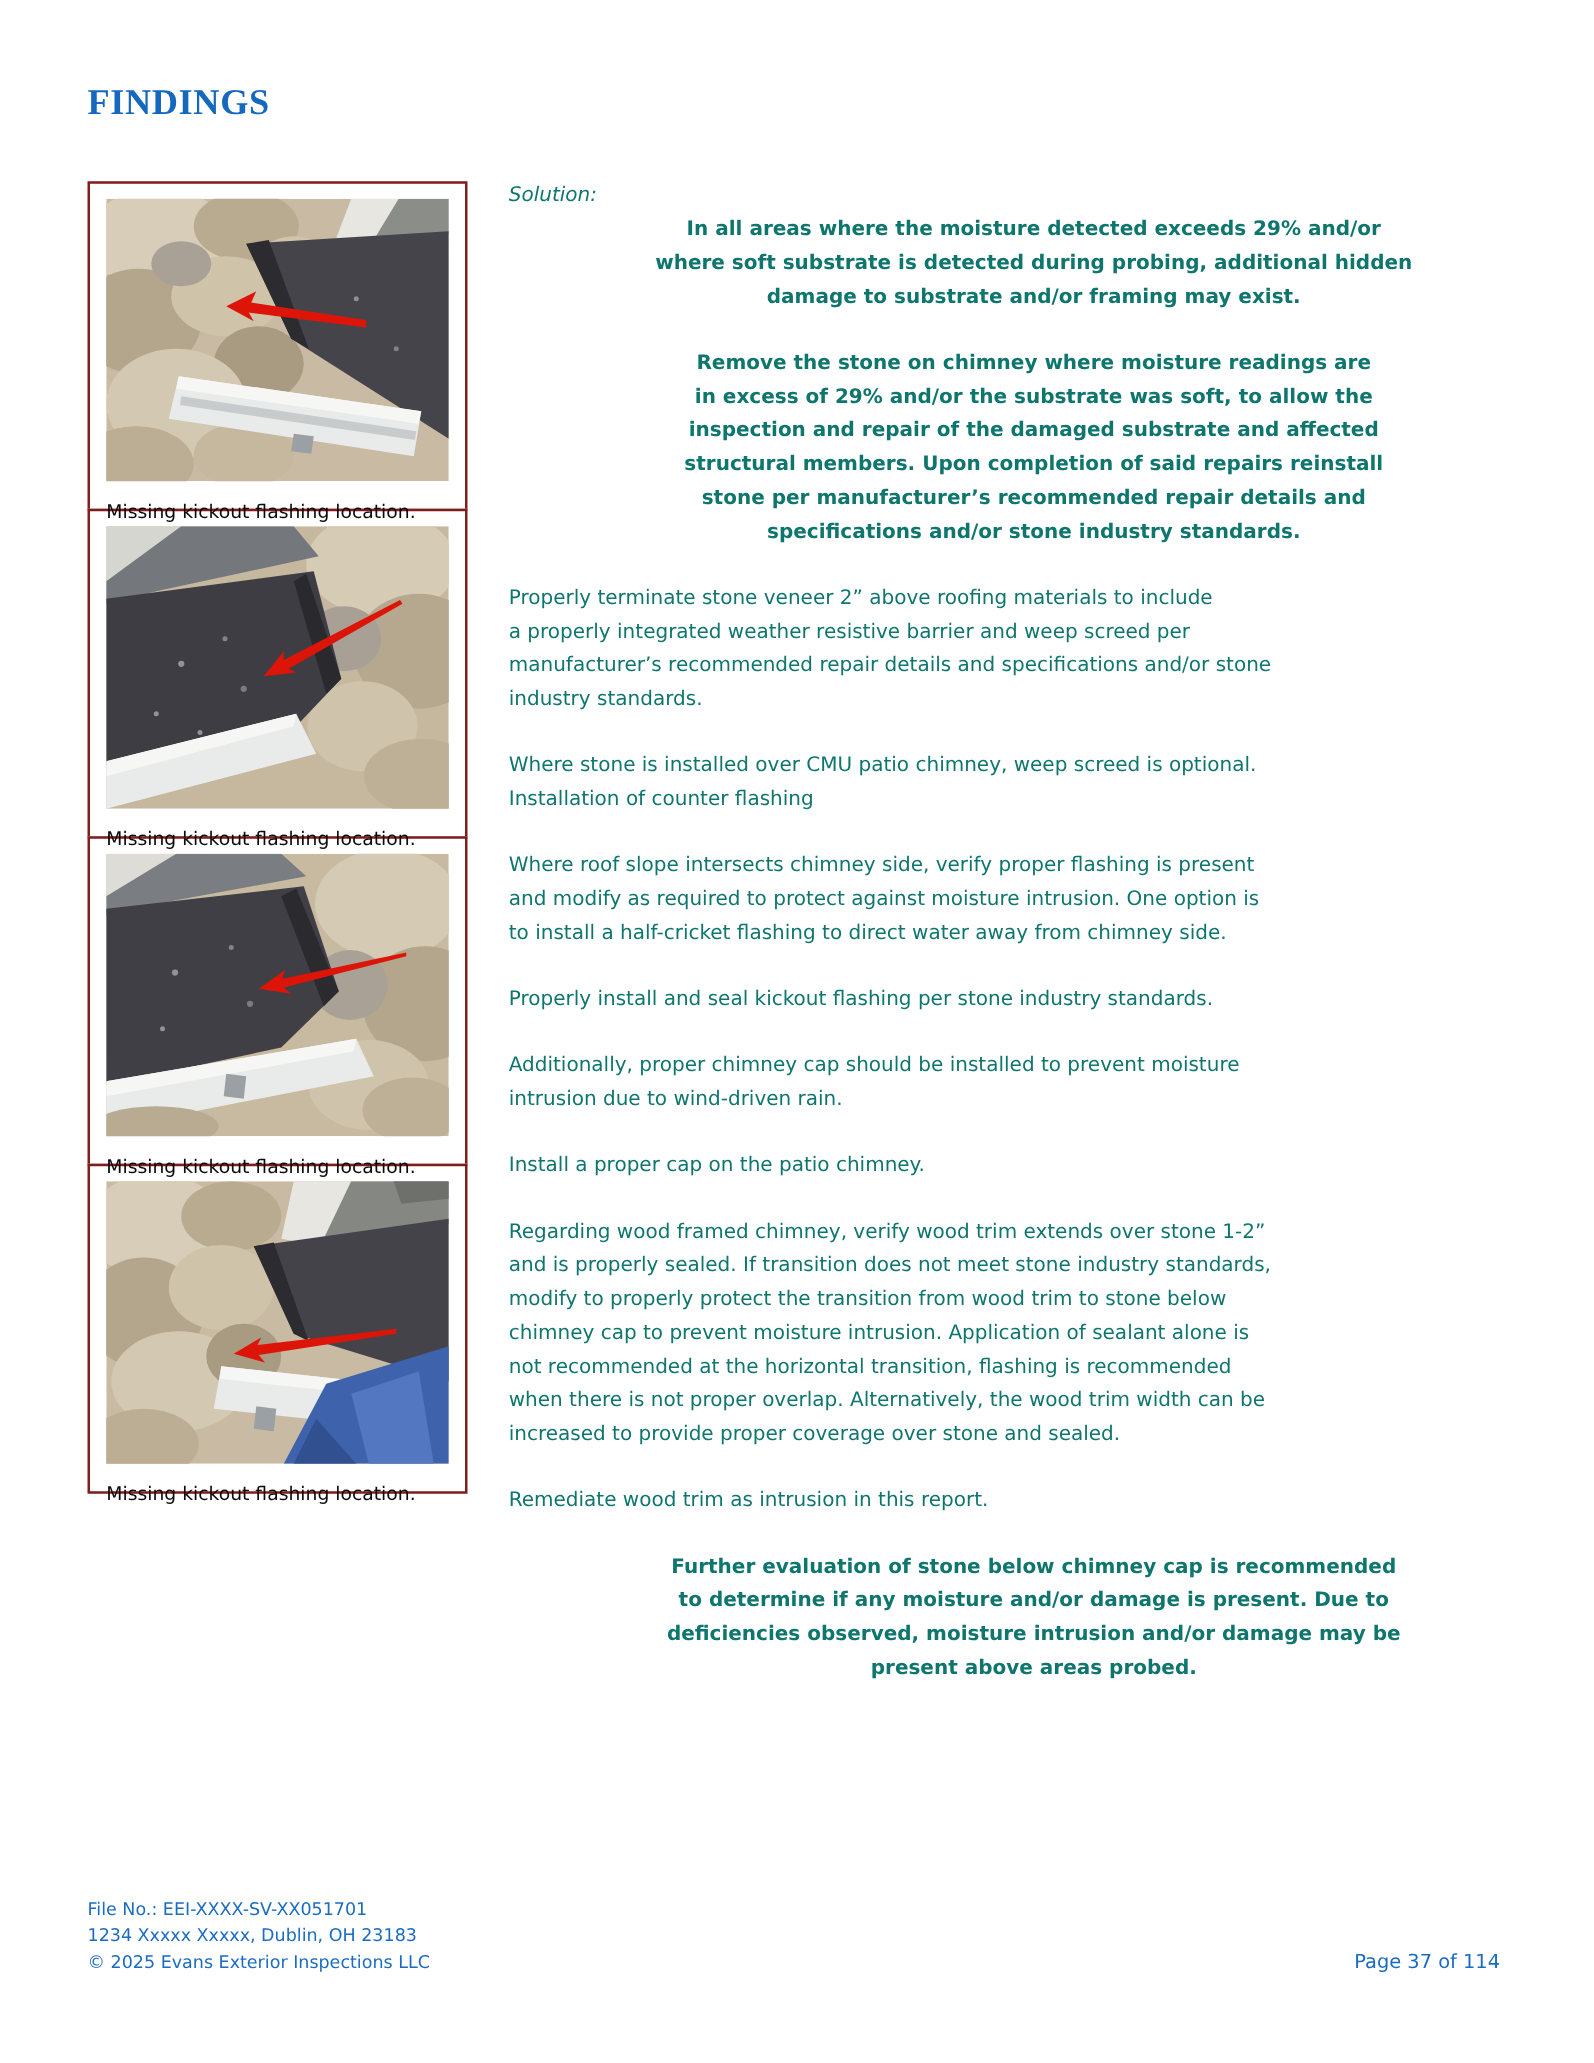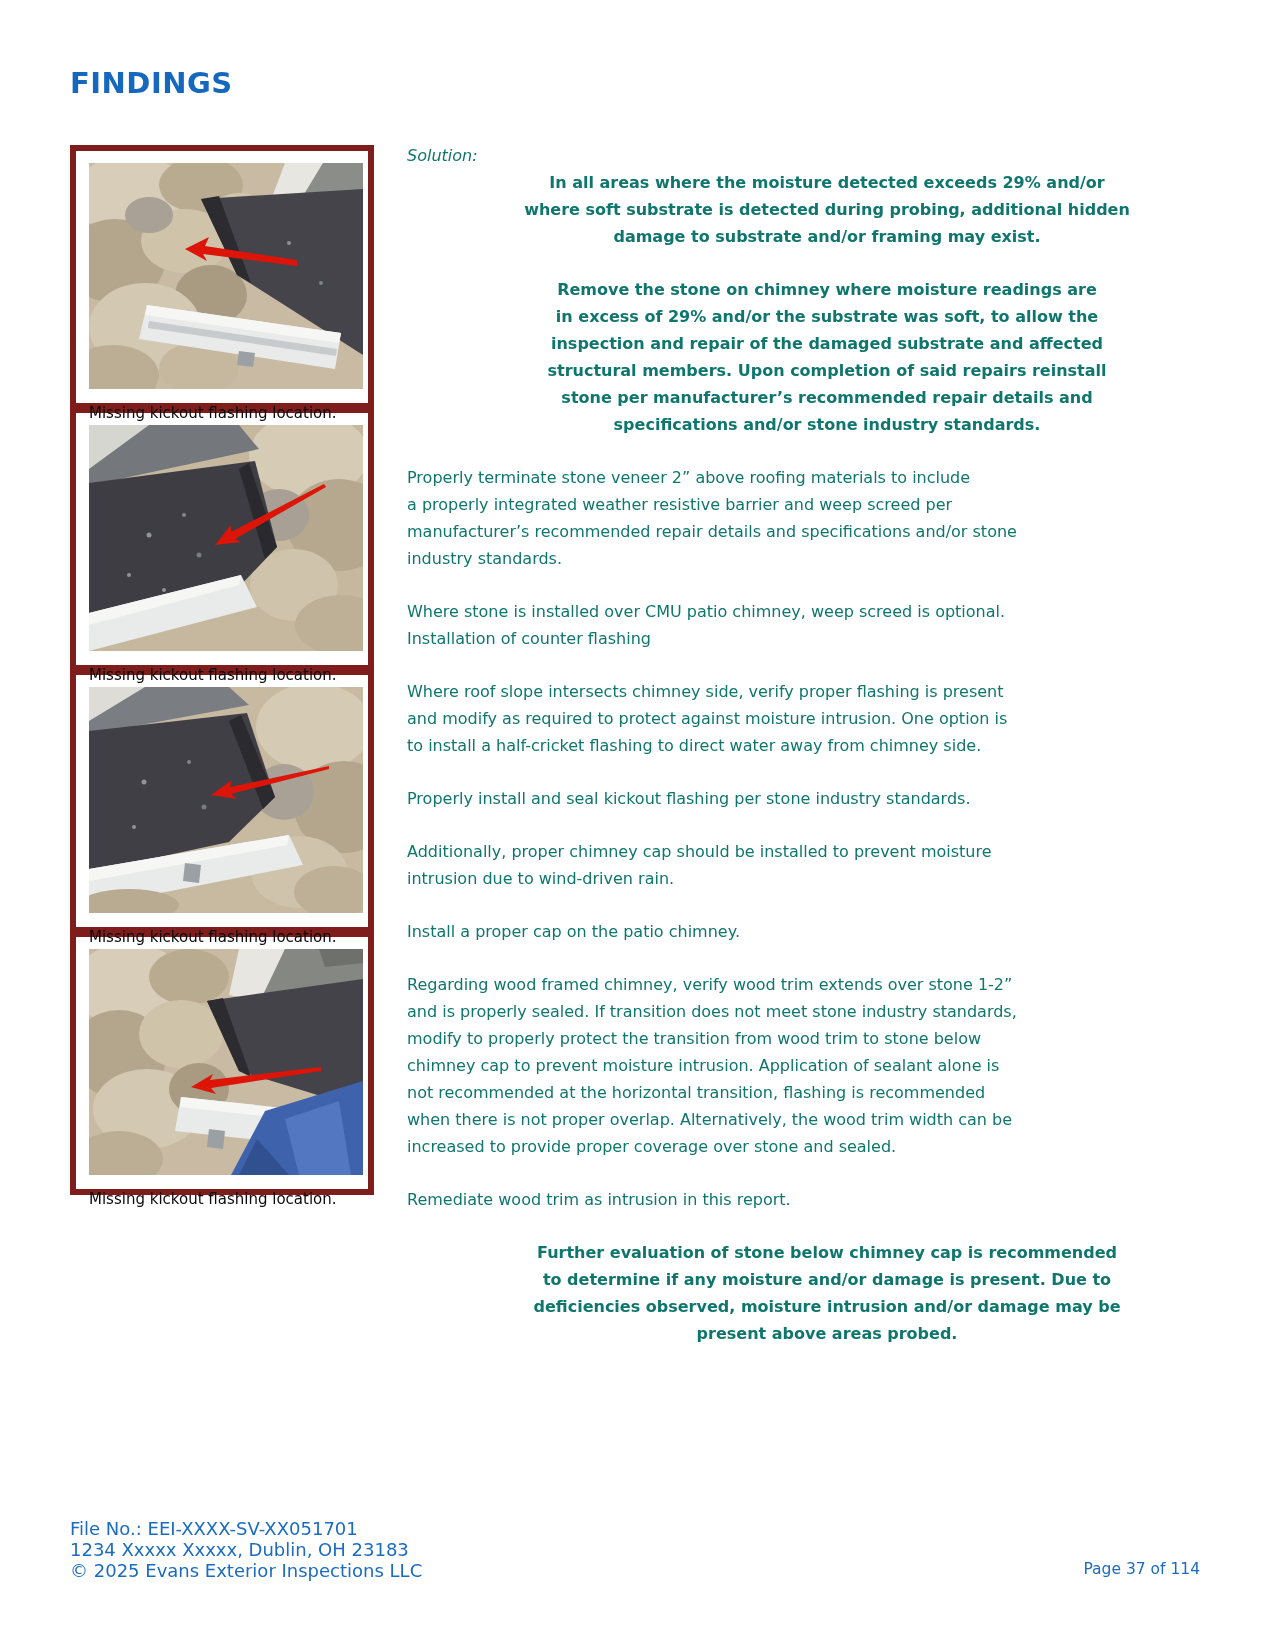--- a/index.html
+++ b/index.html
@@ -8,42 +8,43 @@
     width:1275px;height:1650px;
     background:#ffffff;
     font-family:"DejaVu Sans","Liberation Sans",sans-serif;
     color:#0d0d0d;
     overflow:hidden;
   }
   .page-title{
     position:absolute;left:70px;top:66px;
     font-size:29px;font-weight:bold;color:#1668be;
     letter-spacing:0.5px;
+    font-family:Liberation Serif, serif;
   }
   
   .photo-col{position:absolute;left:70px;top:145px;width:304px;}
   .photo-card{
     box-sizing:border-box;width:304px;height:264px;
-    border:6px solid #7f1d1d;background:#ffffff;
+    border:2px solid #7f1d1d;background:#ffffff;
   }
   .photo-card + .photo-card{margin-top:-2px;}
   .photo-frame{display:block;margin:12px 0 0 13px;width:274px;height:226px;}
   .caption{margin:15px 0 0 13px;font-size:15px;color:#0b0b0b;}
   
   .solution-col{
     position:absolute;left:407px;top:142px;width:840px;
     font-size:16px;line-height:27px;color:#0f766e;
   }
   .solution-label{font-style:italic;}
   .para{white-space:pre-line;margin:0 0 26px 0;}
   .para.bold{font-weight:bold;text-align:center;}
   
   .footer-left{
     position:absolute;left:70px;top:1518px;
-    font-size:18px;line-height:21px;color:#1b6cc0;
+    font-size:14px;line-height:21px;color:#1b6cc0;
   }
   .page-number{
     position:absolute;right:75px;top:1560px;
     font-size:15.5px;color:#1b6cc0;
   }
 </style>
 </head>
 <body>
 
 <div class="page">

